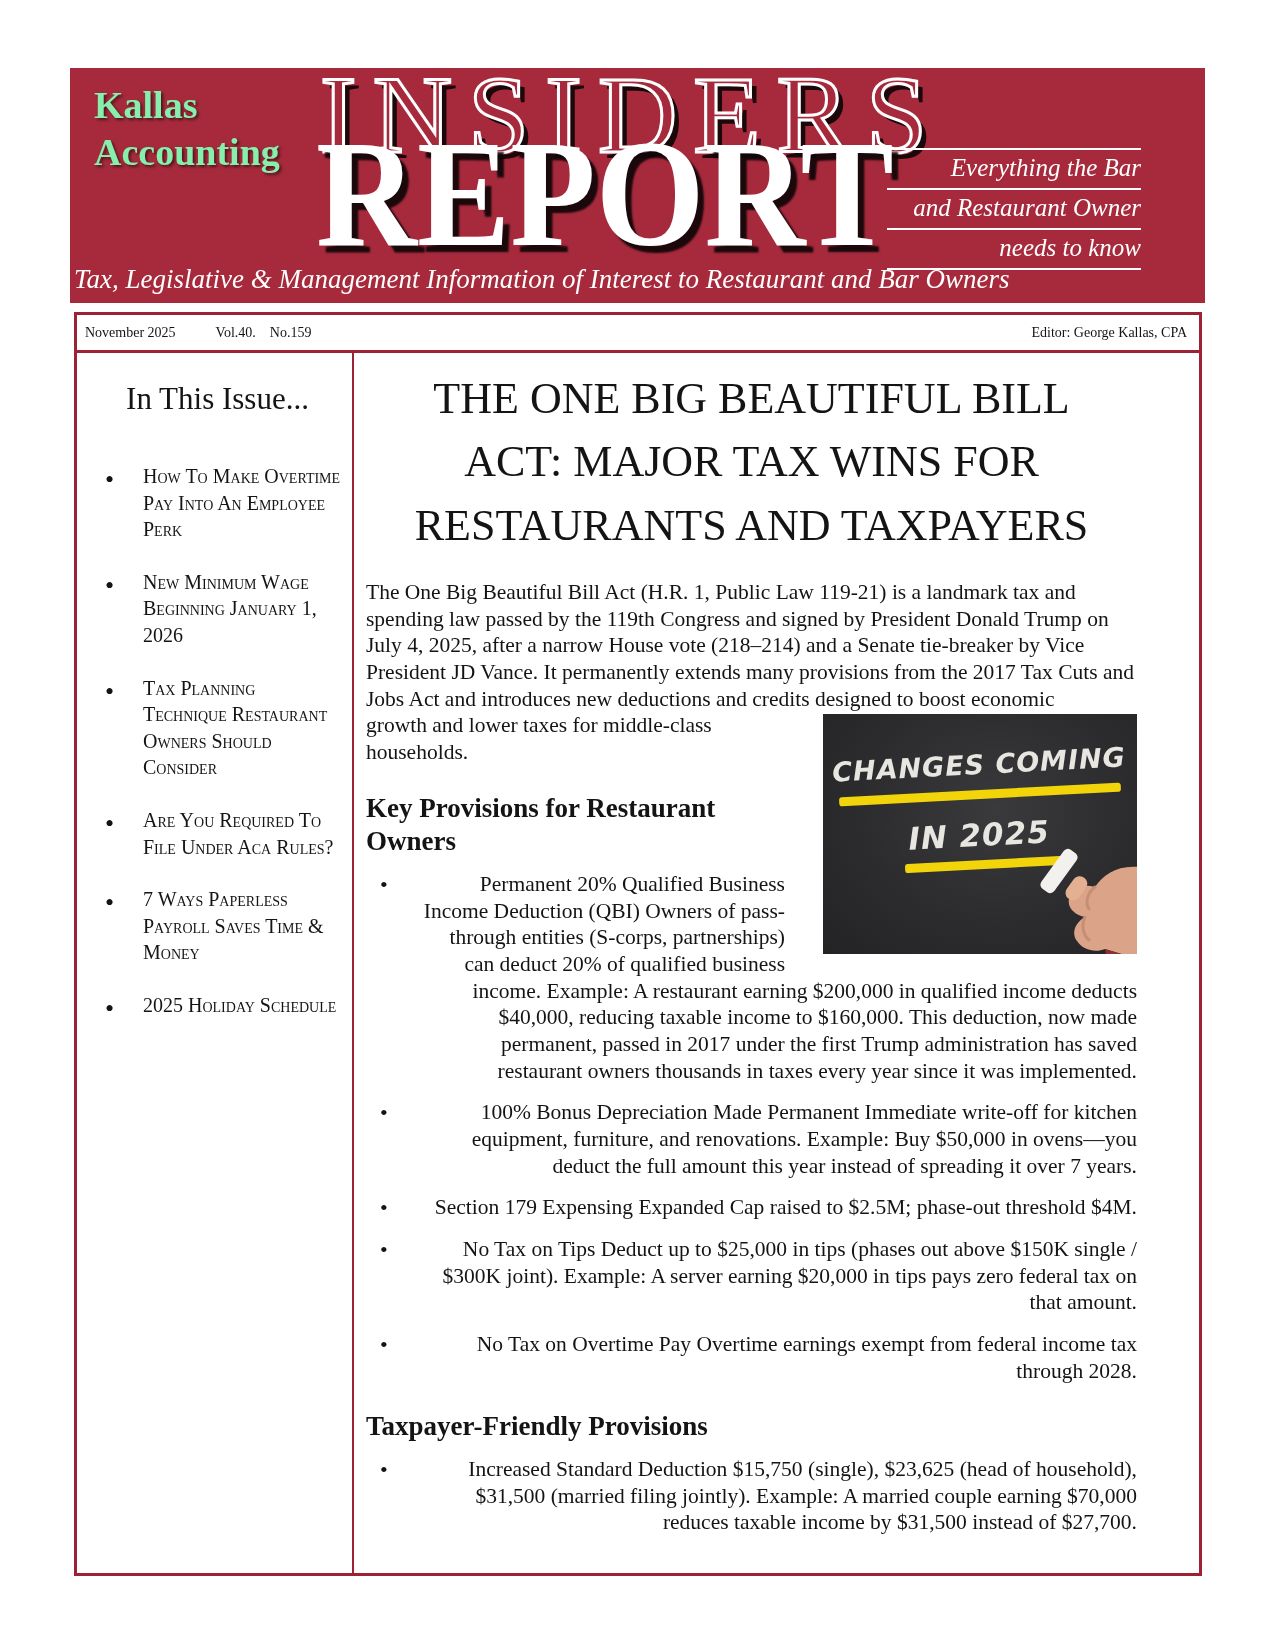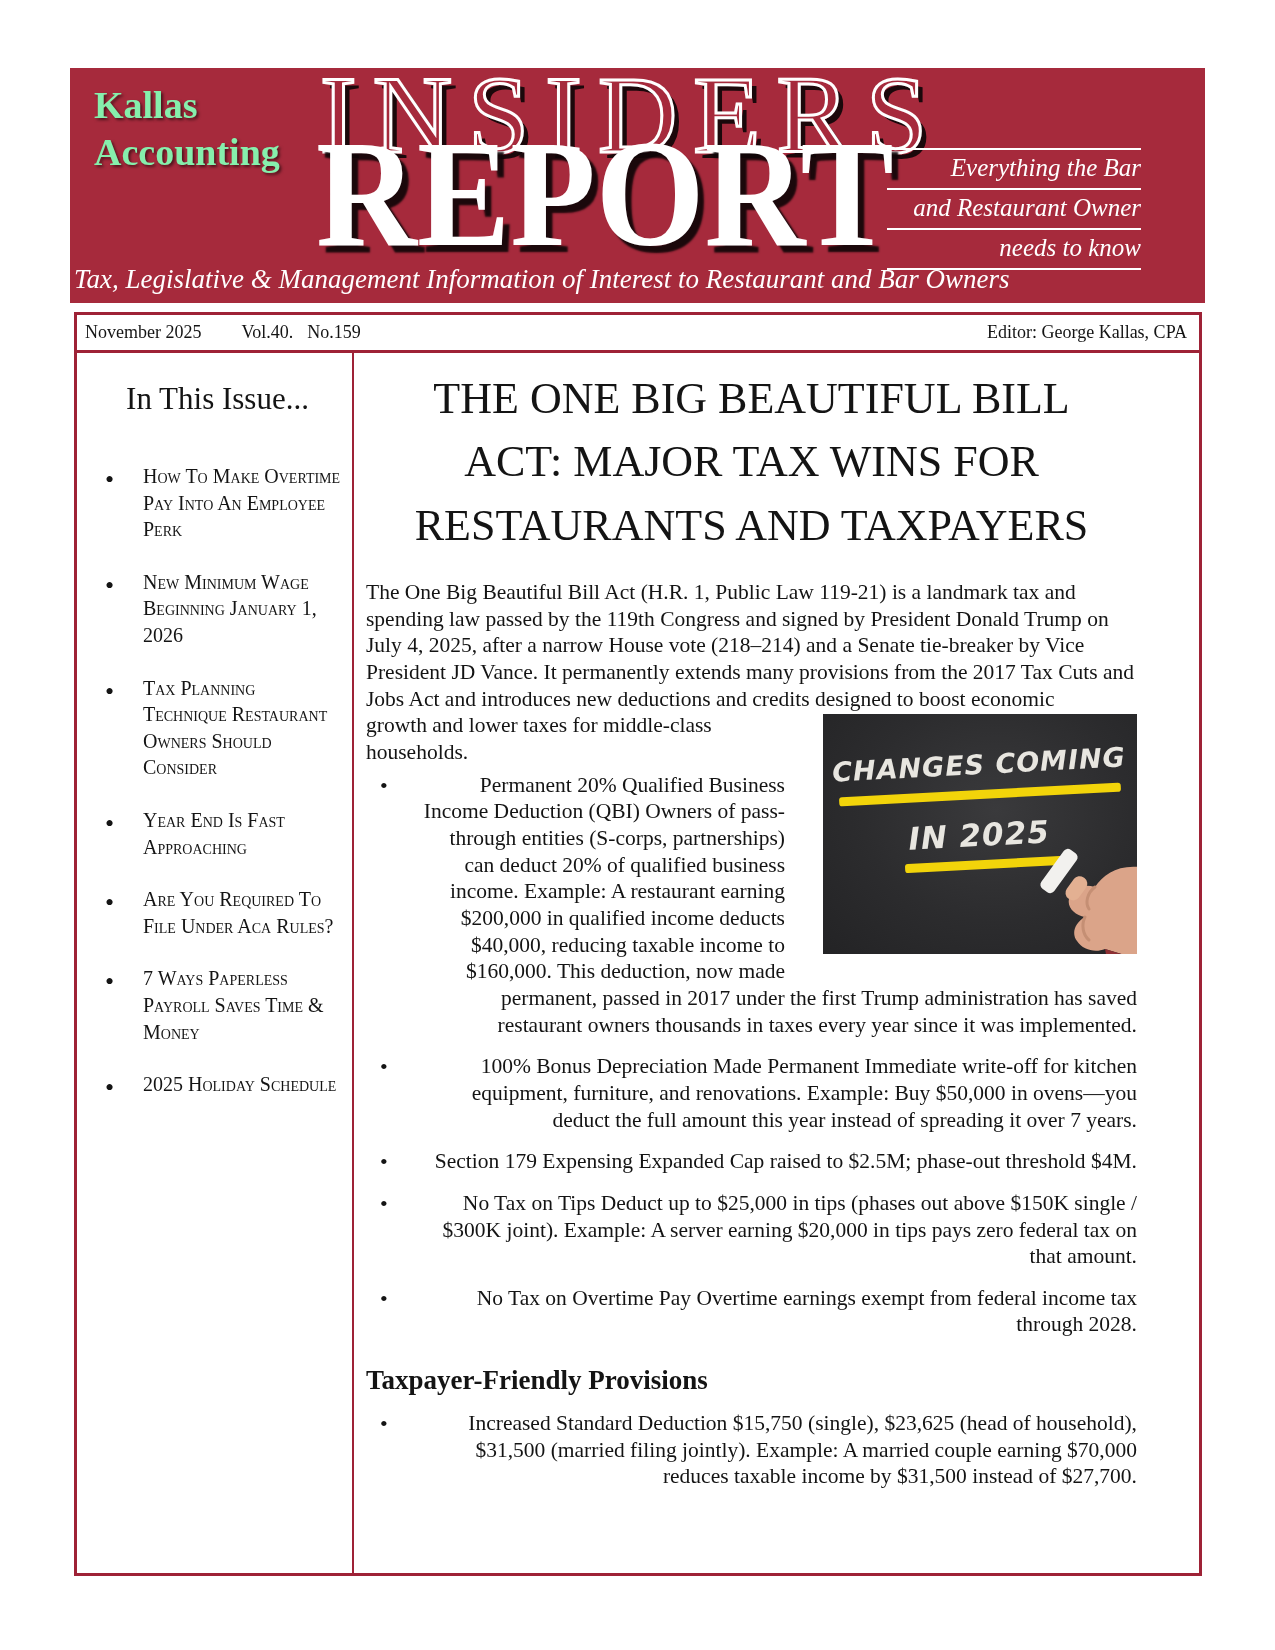--- a/index.html
+++ b/index.html
@@ -33,21 +33,21 @@
     font-style:italic; font-size:27px;
   }
 
   
   .frame {
     position:absolute; left:74px; top:312px; width:1128px; height:1264px;
     border:3px solid #9E2236; box-sizing:border-box; background:#fff;
   }
   .issue-row {
     display:flex; align-items:center; height:38px; border-bottom:3px solid #9E2236;
-    padding:0 12px 0 8px; font-size:18px; box-sizing:border-box;justify-content:center;
+    padding:0 12px 0 8px; font-size:14px; box-sizing:border-box;justify-content:center;
   }
   .issue-row .sp1 { margin-left:40px; }
   .issue-row .sp2 { margin-left:14px; }
   .issue-editor { margin-left:auto; }
 
   .columns { display:flex; height:1220px; }
   .sidebar {
     width:277px; border-right:2px solid #9E2236; box-sizing:border-box;
     padding:14px 10px 0 16px; flex:none;
   }
@@ -112,21 +112,20 @@
     </div>
 
     <div class="columns">
 
       <div class="sidebar">
         <div class="sidebar-heading">In This Issue...</div>
         <ul class="toc">
           <li>How To Make Overtime Pay Into An Employee Perk</li>
           <li>New Minimum Wage Beginning January 1, 2026</li>
           <li>Tax Planning Technique Restaurant Owners Should Consider</li>
-          <li>Year End Is Fast Approaching</li>
           <li>Are You Required To File Under Aca Rules?</li>
           <li>7 Ways Paperless Payroll Saves Time &amp; Money</li>
           <li>2025 Holiday Schedule</li>
         </ul>
       </div>
 
       <div class="main">
         <h1 class="headline">
           <div>THE ONE BIG BEAUTIFUL BILL</div>
           <div>ACT: MAJOR TAX WINS FOR</div>
@@ -145,20 +144,21 @@
             <path d="M128 22 C106 20 92 30 84 42 C70 38 60 44 58 54 C56 63 64 70 74 72 C64 78 60 88 66 96 C72 105 84 108 94 104 L130 115 L130 22 Z" fill="#dba489"></path>
             <path d="M84 42 C76 48 74 58 78 64" stroke="#c58f74" stroke-width="3" fill="none" stroke-linecap="round"></path>
             <path d="M74 72 C70 80 72 90 78 95" stroke="#c58f74" stroke-width="3" fill="none" stroke-linecap="round"></path>
             <rect x="58" y="30" width="15" height="26" rx="7" fill="#e3b092" transform="rotate(36 65 43)"></rect>
             <path d="M94 104 L130 115 L96 115 Z" fill="#8e2f33"></path>
           </svg>
         </div>
 
         <p class="intro2">growth and lower taxes for middle-class households.</p>
 
+        <h3 class="section-heading">Key Provisions for Restaurant Owners</h3>
         <ul class="bullets">
           <li>Permanent 20% Qualified Business Income Deduction (QBI) Owners of pass-through entities (S-corps, partnerships) can deduct 20% of qualified business income. Example: A restaurant earning $200,000 in qualified income deducts $40,000, reducing taxable income to $160,000.  This deduction, now made permanent, passed in 2017 under the first Trump administration has saved restaurant owners thousands in taxes every year since it was implemented.</li>
           <li>100% Bonus Depreciation Made Permanent Immediate write-off for kitchen equipment, furniture, and renovations. Example: Buy $50,000 in ovens—you deduct the full amount this year instead of spreading it over 7 years.</li>
           <li>Section 179 Expensing Expanded Cap raised to $2.5M; phase-out threshold $4M.</li>
         </ul>
 
         <ul class="bullets">
           <li>No Tax on Tips Deduct up to $25,000 in tips (phases out above $150K single / $300K joint). Example: A server earning $20,000 in tips pays zero federal tax on that amount.</li>
           <li>No Tax on Overtime Pay Overtime earnings exempt from federal income tax through 2028.</li>
         </ul>

